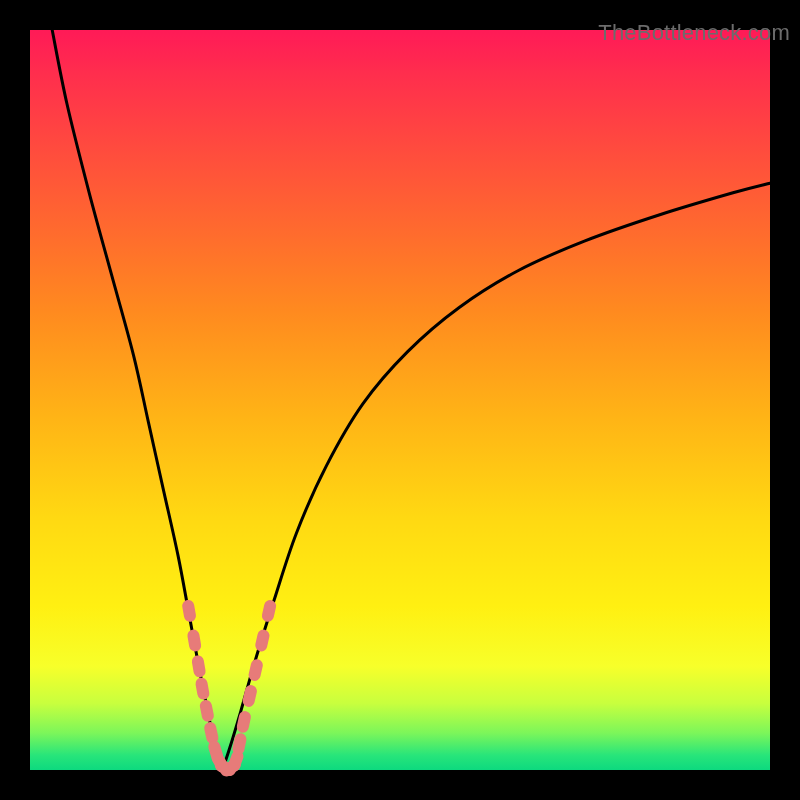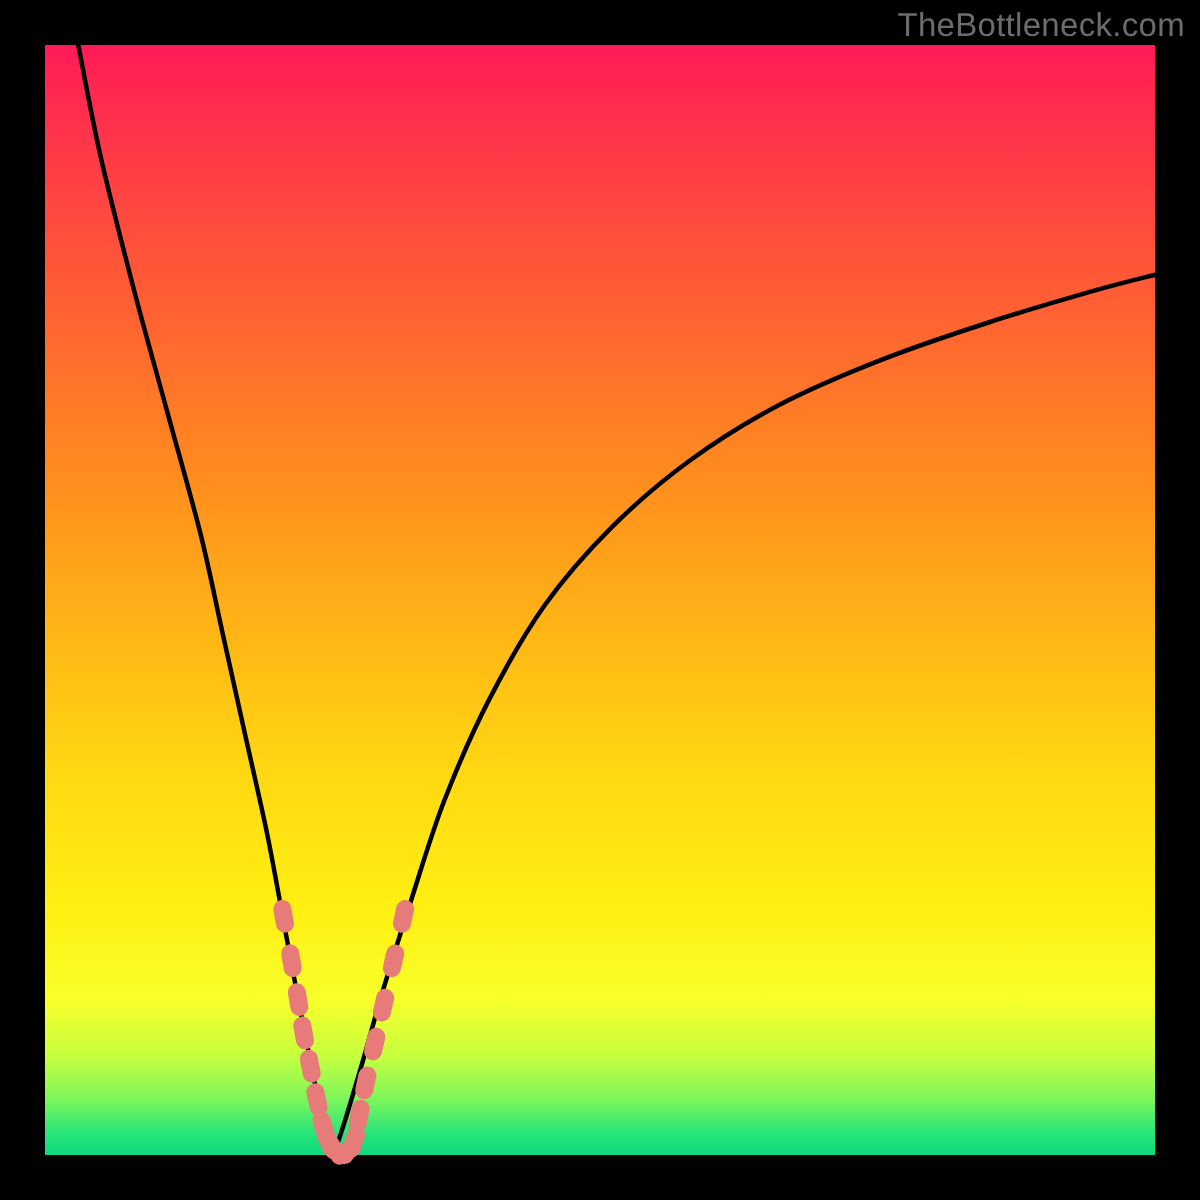--- a/index.html
+++ b/index.html
@@ -42,21 +42,21 @@
   svg.curves {
     position: absolute;
     left: 0;
     top: 0;
     width: 740px;
     height: 740px;
     overflow: visible;
   }
   .watermark {
     position: absolute;
-    top: 4px;
+    top: 20px;
     right: 10px;
     color: #6c6c6c;
     font-size: 22px;
     font-weight: 500;
     letter-spacing: 0.2px;
     user-select: none;
   }
 </style>
 </head>
 <body>

